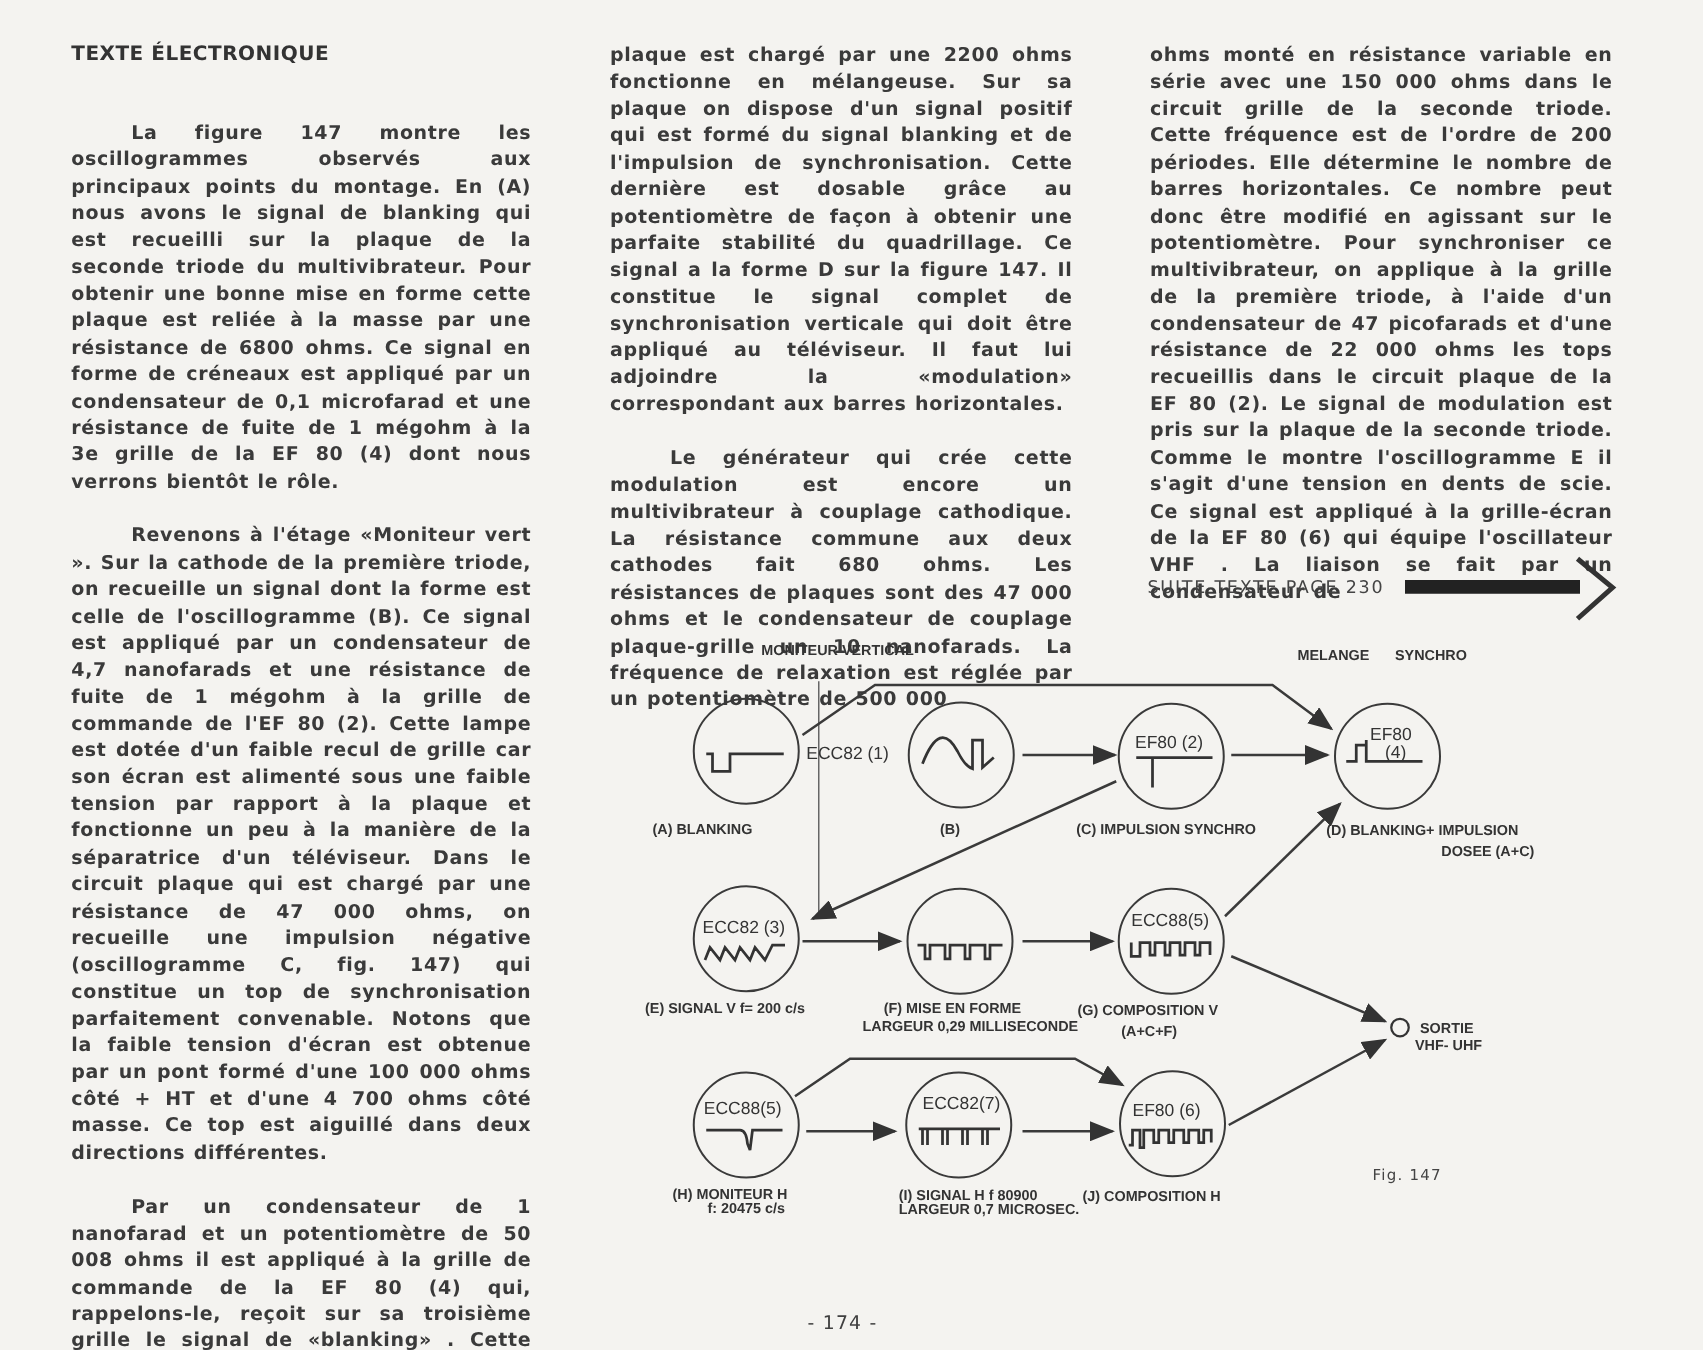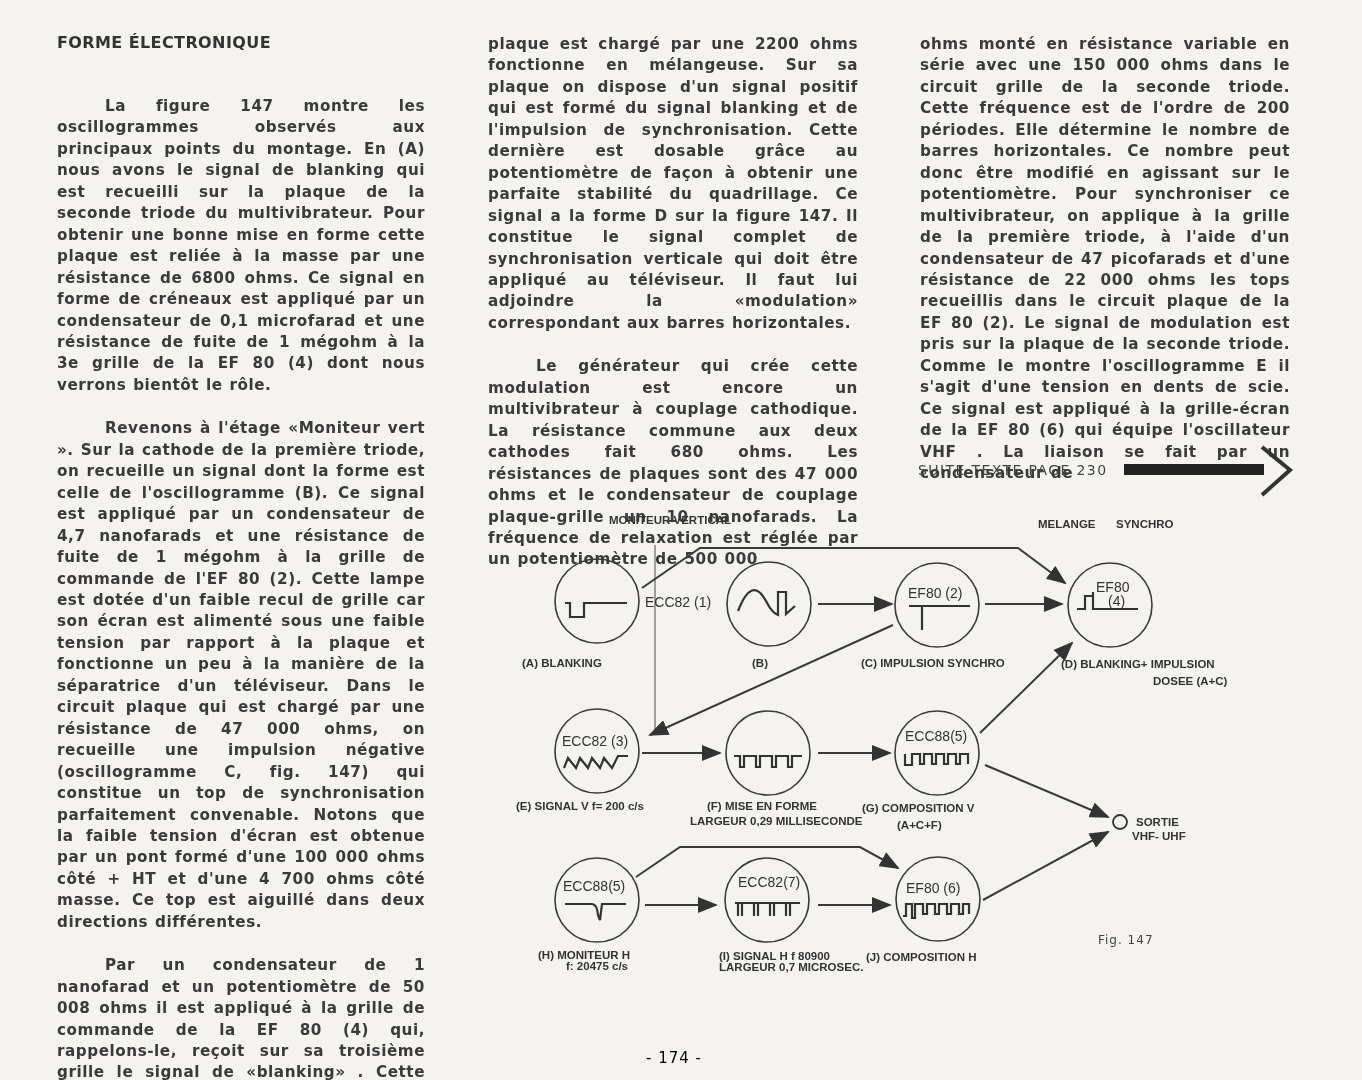--- a/index.html
+++ b/index.html
@@ -30,38 +30,38 @@
     font-family: "DejaVu Sans", sans-serif;
     font-weight: bold; font-size: 16px; letter-spacing: 0.4px;
     color: #333;
   }
   .suite {
     position: absolute; left: 918px; top: 462px;
     font-size: 14px; letter-spacing: 1.4px; color: #444;
   }
   .page-num {
     position: absolute; left: 646px; top: 1049px;
-    font-size: 15px; letter-spacing: 1px; color: #000000;
+    font-size: 15px; letter-spacing: 1px; color: #404040;
   }
   .fig-caption {
     position: absolute; left: 1098px; top: 933px;
     font-size: 12px; letter-spacing: 1px; color: #444;
   }
   svg#diagram { position: absolute; left: 0; top: 0; }
   svg#diagram text { font-family: "Liberation Sans", sans-serif; fill: #333; }
   .lbl { font-size: 11.5px; font-weight: bold; }
   .tube { font-size: 14px; }
   .wire { stroke: #3a3a3a; stroke-width: 2; fill: none; }
   .scope { stroke: #3a3a3a; stroke-width: 1.6; fill: none; }
   .wave { stroke: #333; stroke-width: 2.2; fill: none; }
 </style>
 </head>
 <body>
 
-<div class="title">FORME ÉLECTRONIQUE</div>
+<div class="title">TEXTE ÉLECTRONIQUE</div>
 
 <div class="col" id="col1">
   <p class="indent">La figure 147 montre les oscillogrammes observés aux principaux points du montage. En (A) nous avons le signal de blanking qui est recueilli sur la plaque de la seconde triode du multivibrateur. Pour obtenir une bonne mise en forme cette plaque est reliée à la masse par une résistance de 6800 ohms. Ce signal en forme de créneaux est appliqué par un condensateur de 0,1 microfarad et une résistance de fuite de 1 mégohm à la 3e grille de la EF 80 (4) dont nous verrons bientôt le rôle.</p>
   <div class="gap"></div>
   <p class="indent">Revenons à l'étage «Moniteur vert ». Sur la cathode de la première triode, on recueille un signal dont la forme est celle de l'oscillogramme (B). Ce signal est appliqué par un condensateur de 4,7 nanofarads et une résistance de fuite de 1 mégohm à la grille de commande de l'EF 80 (2). Cette lampe est dotée d'un faible recul de grille car son écran est alimenté sous une faible tension par rapport à la plaque et fonctionne un peu à la manière de la séparatrice d'un téléviseur. Dans le circuit plaque qui est chargé par une résistance de 47 000 ohms, on recueille une impulsion négative (oscillogramme C, fig. 147) qui constitue un top de synchronisation parfaitement convenable. Notons que la faible tension d'écran est obtenue par un pont formé d'une 100 000 ohms côté + HT et d'une 4 700 ohms côté masse. Ce top est aiguillé dans deux directions différentes.</p>
   <div class="gap"></div>
   <p class="indent">Par un condensateur de 1 nanofarad et un potentiomètre de 50 008 ohms il est appliqué à la grille de commande de la EF 80 (4) qui, rappelons-le, reçoit sur sa troisième grille le signal de «blanking» . Cette pentode dont l'écran est alimenté à travers une 10 000 ohms et dont le circuit</p>
 </div>
 
 <div class="col" id="col2">

